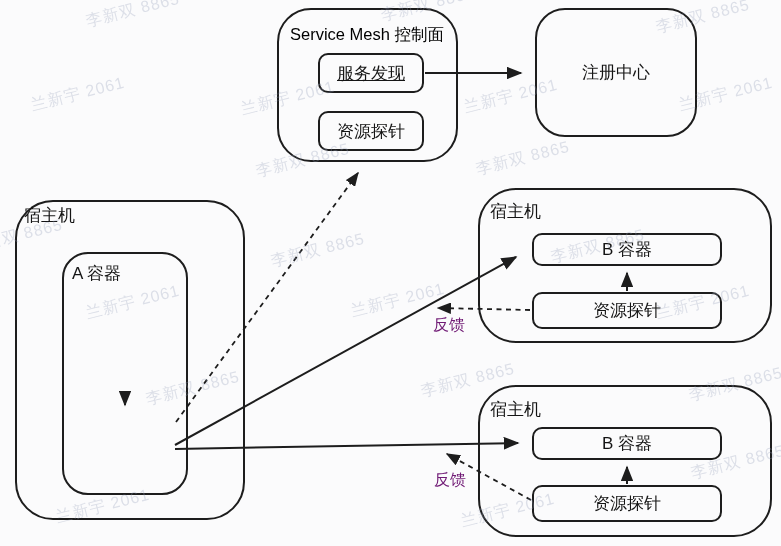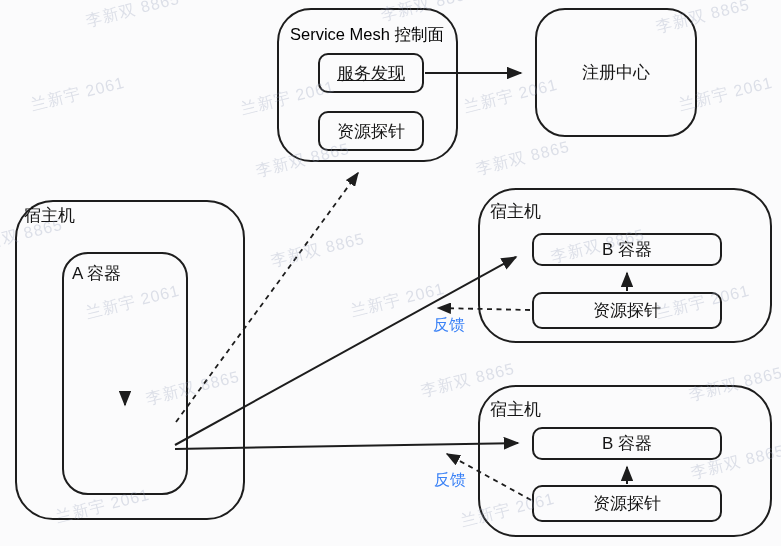--- a/index.html
+++ b/index.html
@@ -20,21 +20,21 @@
   .host-label{
     position:absolute;font-size:17px;font-weight:400;color:#141414;white-space:nowrap;
   }
   .node-label{font-size:17px;color:#141414;white-space:nowrap;}
   .title-label{
     position:absolute;top:14px;left:0;right:12px;text-align:right;
     font-size:16.5px;color:#000000;white-space:nowrap;
   }
   .dataplane-text{font-size:15.5px;line-height:1.22;color:#141414;}
   .edge-label{
-    position:absolute;font-size:16px;color:#3b82f6;white-space:nowrap;
+    position:absolute;font-size:16px;color:#701a75;white-space:nowrap;
   }
   svg.overlay{position:absolute;left:0;top:0;width:781px;height:546px;pointer-events:none;}
   .wm{
     position:absolute;font-size:16px;letter-spacing:1px;white-space:nowrap;
     color:rgba(150,158,185,0.30);transform:rotate(-14deg);pointer-events:none;
     user-select:none;
   }
   .wm-site{
     position:absolute;left:587px;top:505px;font-size:17px;letter-spacing:1px;
     color:rgba(130,135,145,0.75);white-space:nowrap;pointer-events:none;

